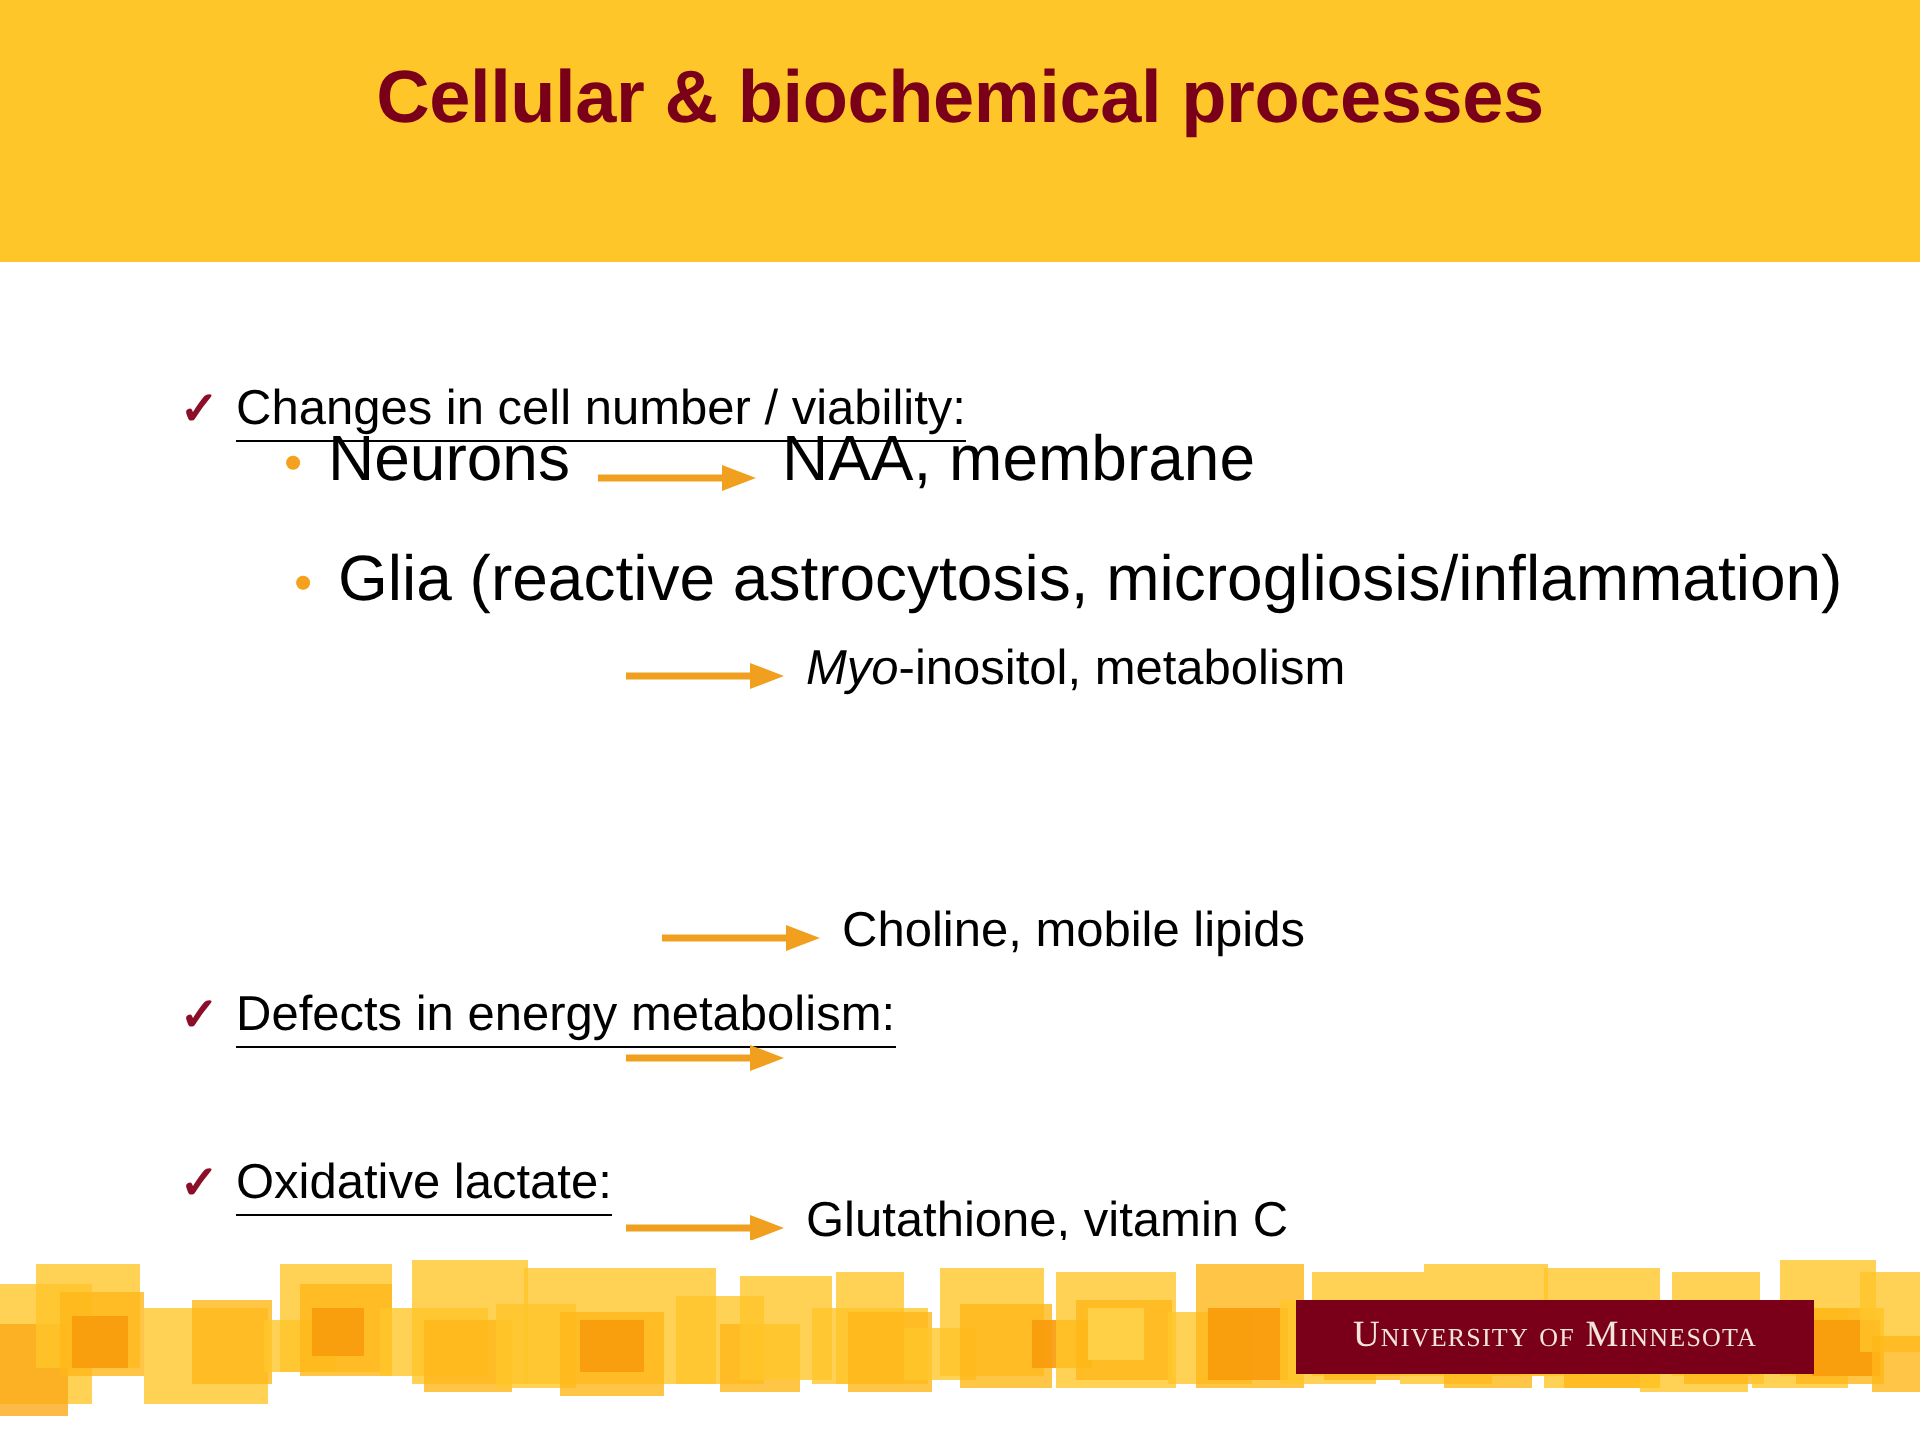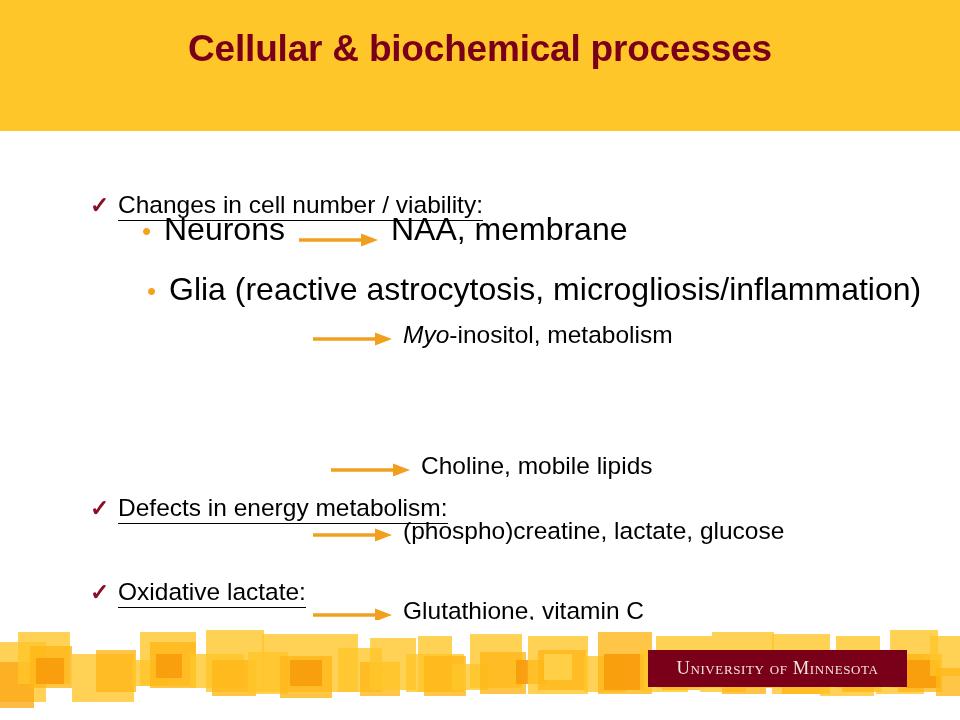--- a/index.html
+++ b/index.html
@@ -195,21 +195,20 @@
 
   <div class="row check-row" style="left:90px; top:339px;">
     <span class="check-icon">✓</span><span class="check-text">Defects in energy metabolism:</span>
   </div>
 
   <div class="row arrow-row" style="left:313px; top:386px;">
     <span class="arrow-ico"><svg width="80" height="18" viewBox="0 0 80 18">
           <line x1="0" y1="9" x2="64" y2="9" stroke="#F0A01E" stroke-width="3.4"></line>
           <polygon points="62,2.5 79,9 62,15.5" fill="#F0A01E"></polygon>
         </svg></span>
-    <span class="arrow-target"> (phospho)creatine, lactate, glucose</span>
   </div>
 
   <div class="row check-row" style="left:90px; top:423px;">
     <span class="check-icon">✓</span><span class="check-text">Oxidative lactate:</span>
   </div>
 
   <div class="row arrow-row" style="left:313px; top:466px;">
     <span class="arrow-ico"><svg width="80" height="18" viewBox="0 0 80 18">
           <line x1="0" y1="9" x2="64" y2="9" stroke="#F0A01E" stroke-width="3.4"></line>
           <polygon points="62,2.5 79,9 62,15.5" fill="#F0A01E"></polygon>

